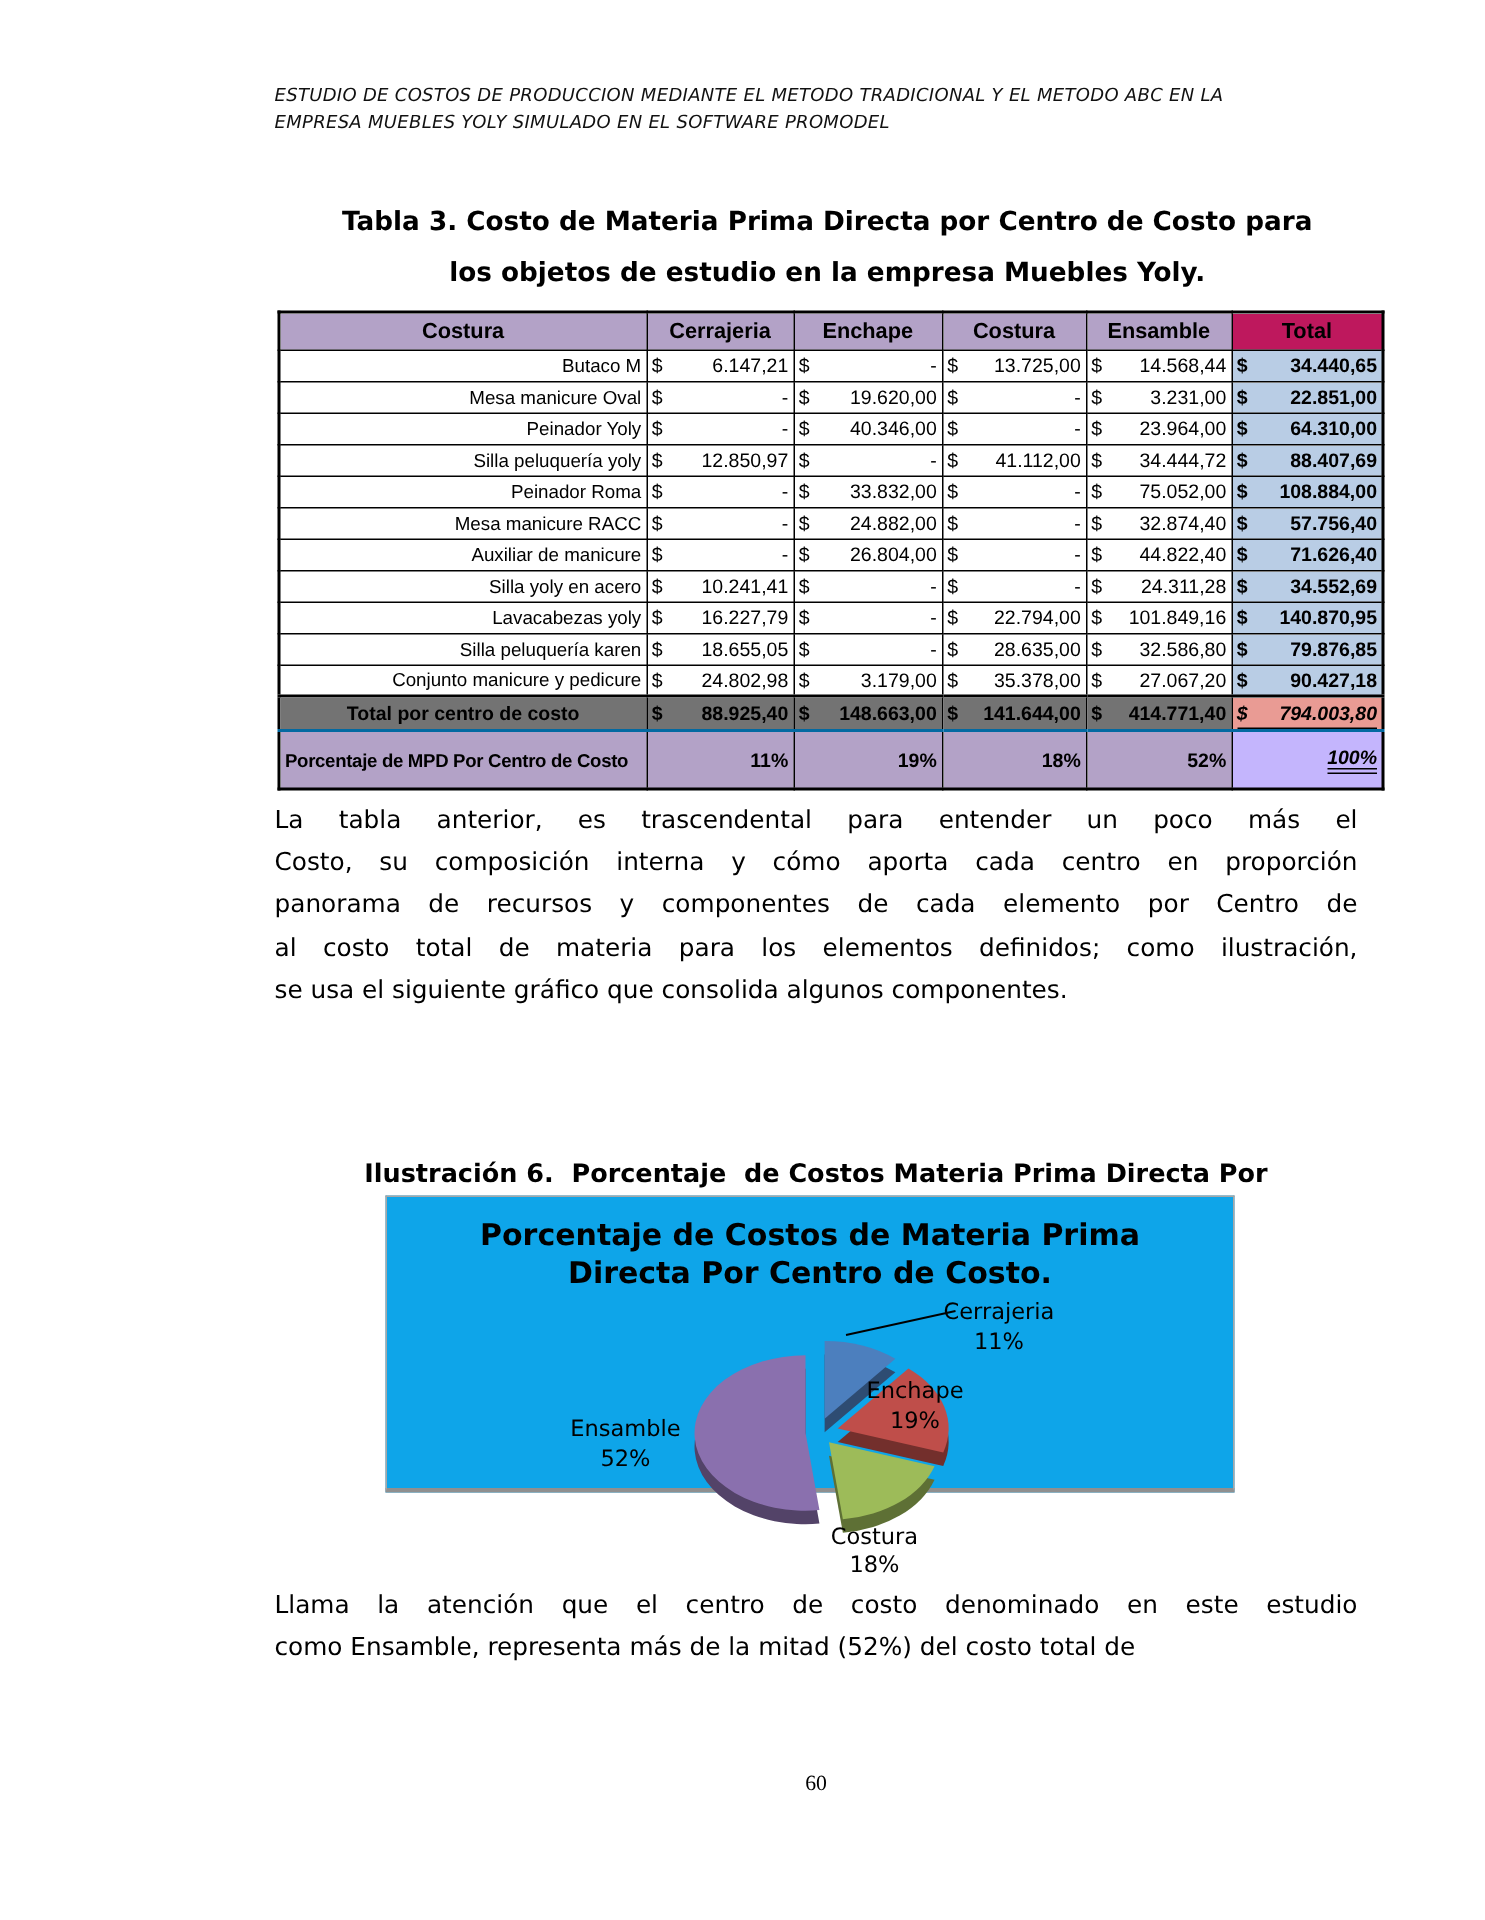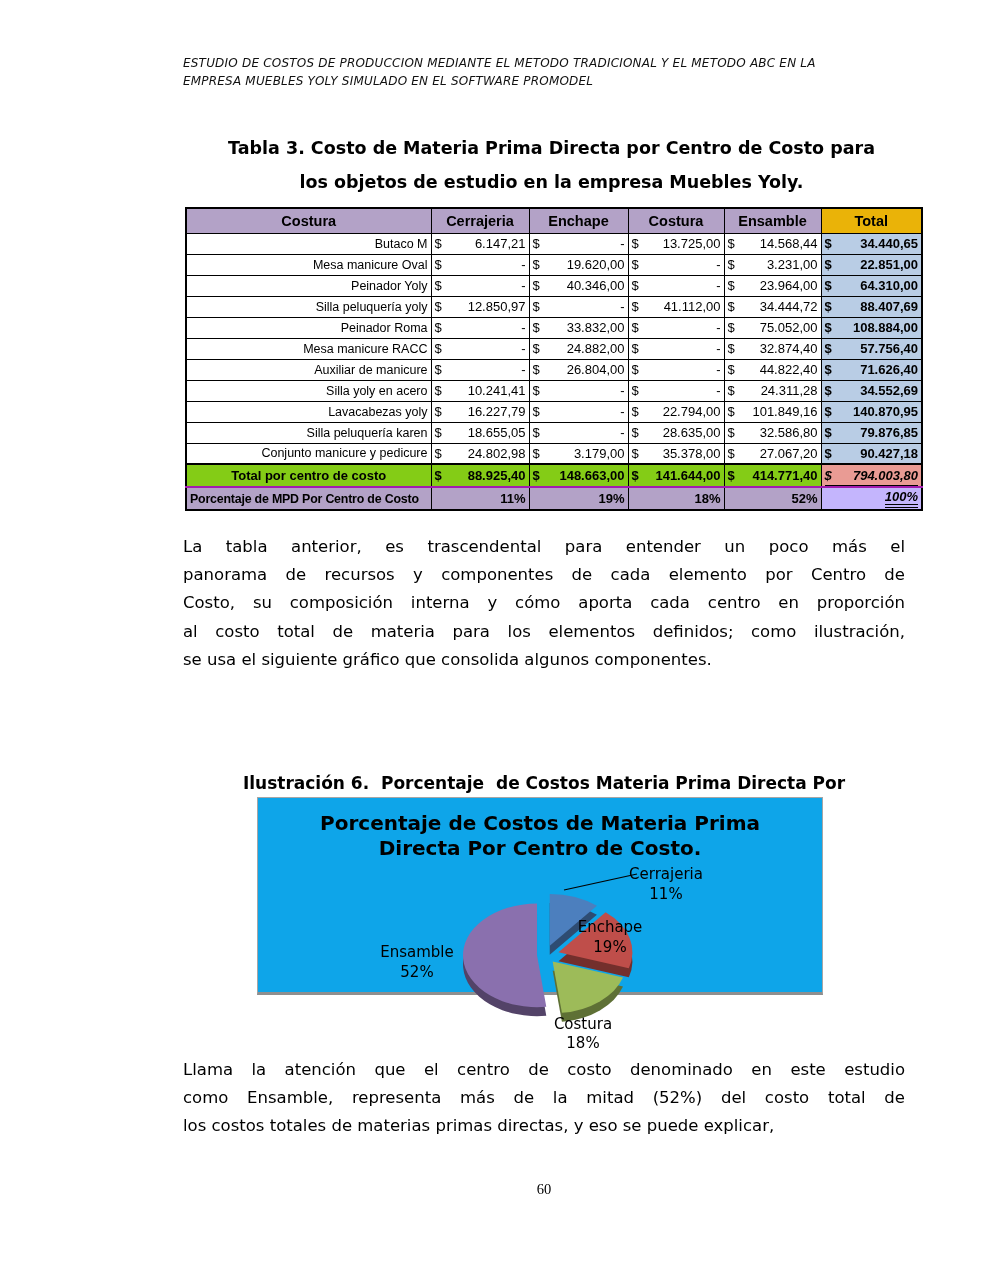--- a/index.html
+++ b/index.html
@@ -15,30 +15,30 @@
      font-size:17.5px;font-weight:bold;text-align:center;line-height:34px;}
 
   
   table.cost{position:absolute;left:185px;top:207px;width:736px;border-collapse:collapse;
      table-layout:fixed;font-family:"Liberation Sans",sans-serif;font-size:13px;
      border:2px solid #000;}
   table.cost th,table.cost td{border:1px solid #000;padding:0 3px;height:21px;
      overflow:hidden;white-space:nowrap;box-sizing:border-box;}
   table.cost thead th{height:25px;background:#b3a2c7;font-size:14.5px;font-weight:bold;
      text-align:center;}
-  table.cost thead th.h-total{background:#eab308;}
+  table.cost thead th.h-total{background:#be185d;}
   td.c-prod{text-align:right;font-size:12.5px;}
   td.c-amt{}
   .cellflex{display:flex;justify-content:space-between;align-items:center;height:100%;}
   td.c-total{background:#b9cde5;font-weight:bold;border-left:2px solid #000;}
-  tr.row-total td{background:#84cc16;font-weight:bold;border-top:2px solid #000;height:23px;}
+  tr.row-total td{background:#737373;font-weight:bold;border-top:2px solid #000;height:23px;}
   tr.row-total td.c-prod{text-align:center;font-size:13px;}
   tr.row-total td.c-total{background:#e99b94;font-style:italic;}
   tr.row-total td.c-total .cellflex{border-bottom:1.5px solid #000;height:19px;margin-top:1px;}
-  tr.row-pct td{background:#b3a2c7;font-weight:bold;height:23px;border-top:2px solid #a21caf;text-align:right;}
+  tr.row-pct td{background:#b3a2c7;font-weight:bold;height:39px;border-top:2px solid #0369a1;text-align:right;}
   tr.row-pct td.c-prod{text-align:left;font-size:12.4px;letter-spacing:-0.2px;}
   tr.row-pct td.c-total{background:#c4b5fd;}
   .pct-100{font-style:italic;border-bottom:4px double #000;display:inline-block;line-height:15px;}
 
   
   .para{position:absolute;left:183px;width:722px;font-size:16.5px;line-height:28.2px;}
   #para1{top:533px;} #para2{top:1056px;}
   .jline{text-align:justify;text-align-last:justify;white-space:normal;}
   .jline:last-child{text-align-last:left;}
 
@@ -514,22 +514,22 @@
         <td>18%</td>
         <td>52%</td>
         <td class="c-total"><span class="pct-100">100%</span></td>
       </tr>
     </tbody>
   </table>
 
   <div class="para" id="para1">
 
   <div class="jline">La tabla anterior, es trascendental para entender un poco más el</div>
+      <div class="jline">Costo, su composición interna y cómo aporta cada centro en proporción</div>
       <div class="jline">panorama de recursos y componentes de cada elemento por Centro de</div>
-      <div class="jline">Costo, su composición interna y cómo aporta cada centro en proporción</div>
       <div class="jline">al costo total de materia para los elementos definidos; como ilustración,</div>
       <div class="jline">se usa el siguiente gráfico que consolida algunos componentes.</div>
     </div>
 
   <h3 class="illus-caption">
     <div>Ilustración 6.  Porcentaje  de Costos Materia Prima Directa Por</div>
     <div>Centro de Costo.</div>
   </h3>
 
   <div class="chart-box">
@@ -563,17 +563,16 @@
     <div class="pie-label" id="lbl-ensamble">
       <div>Ensamble</div>
       <div>52%</div>
     </div>
   </div>
 
   <div class="para" id="para2">
 
   <div class="jline">Llama la atención que el centro de costo denominado en este estudio</div>
       <div class="jline">como Ensamble, representa más de la  mitad (52%) del costo total de</div>
-      <div class="jline">los costos totales de materias primas directas, y eso se puede explicar,</div>
     </div>
 
   <div class="page-number">60</div>
 </div>
 
 </body></html>

